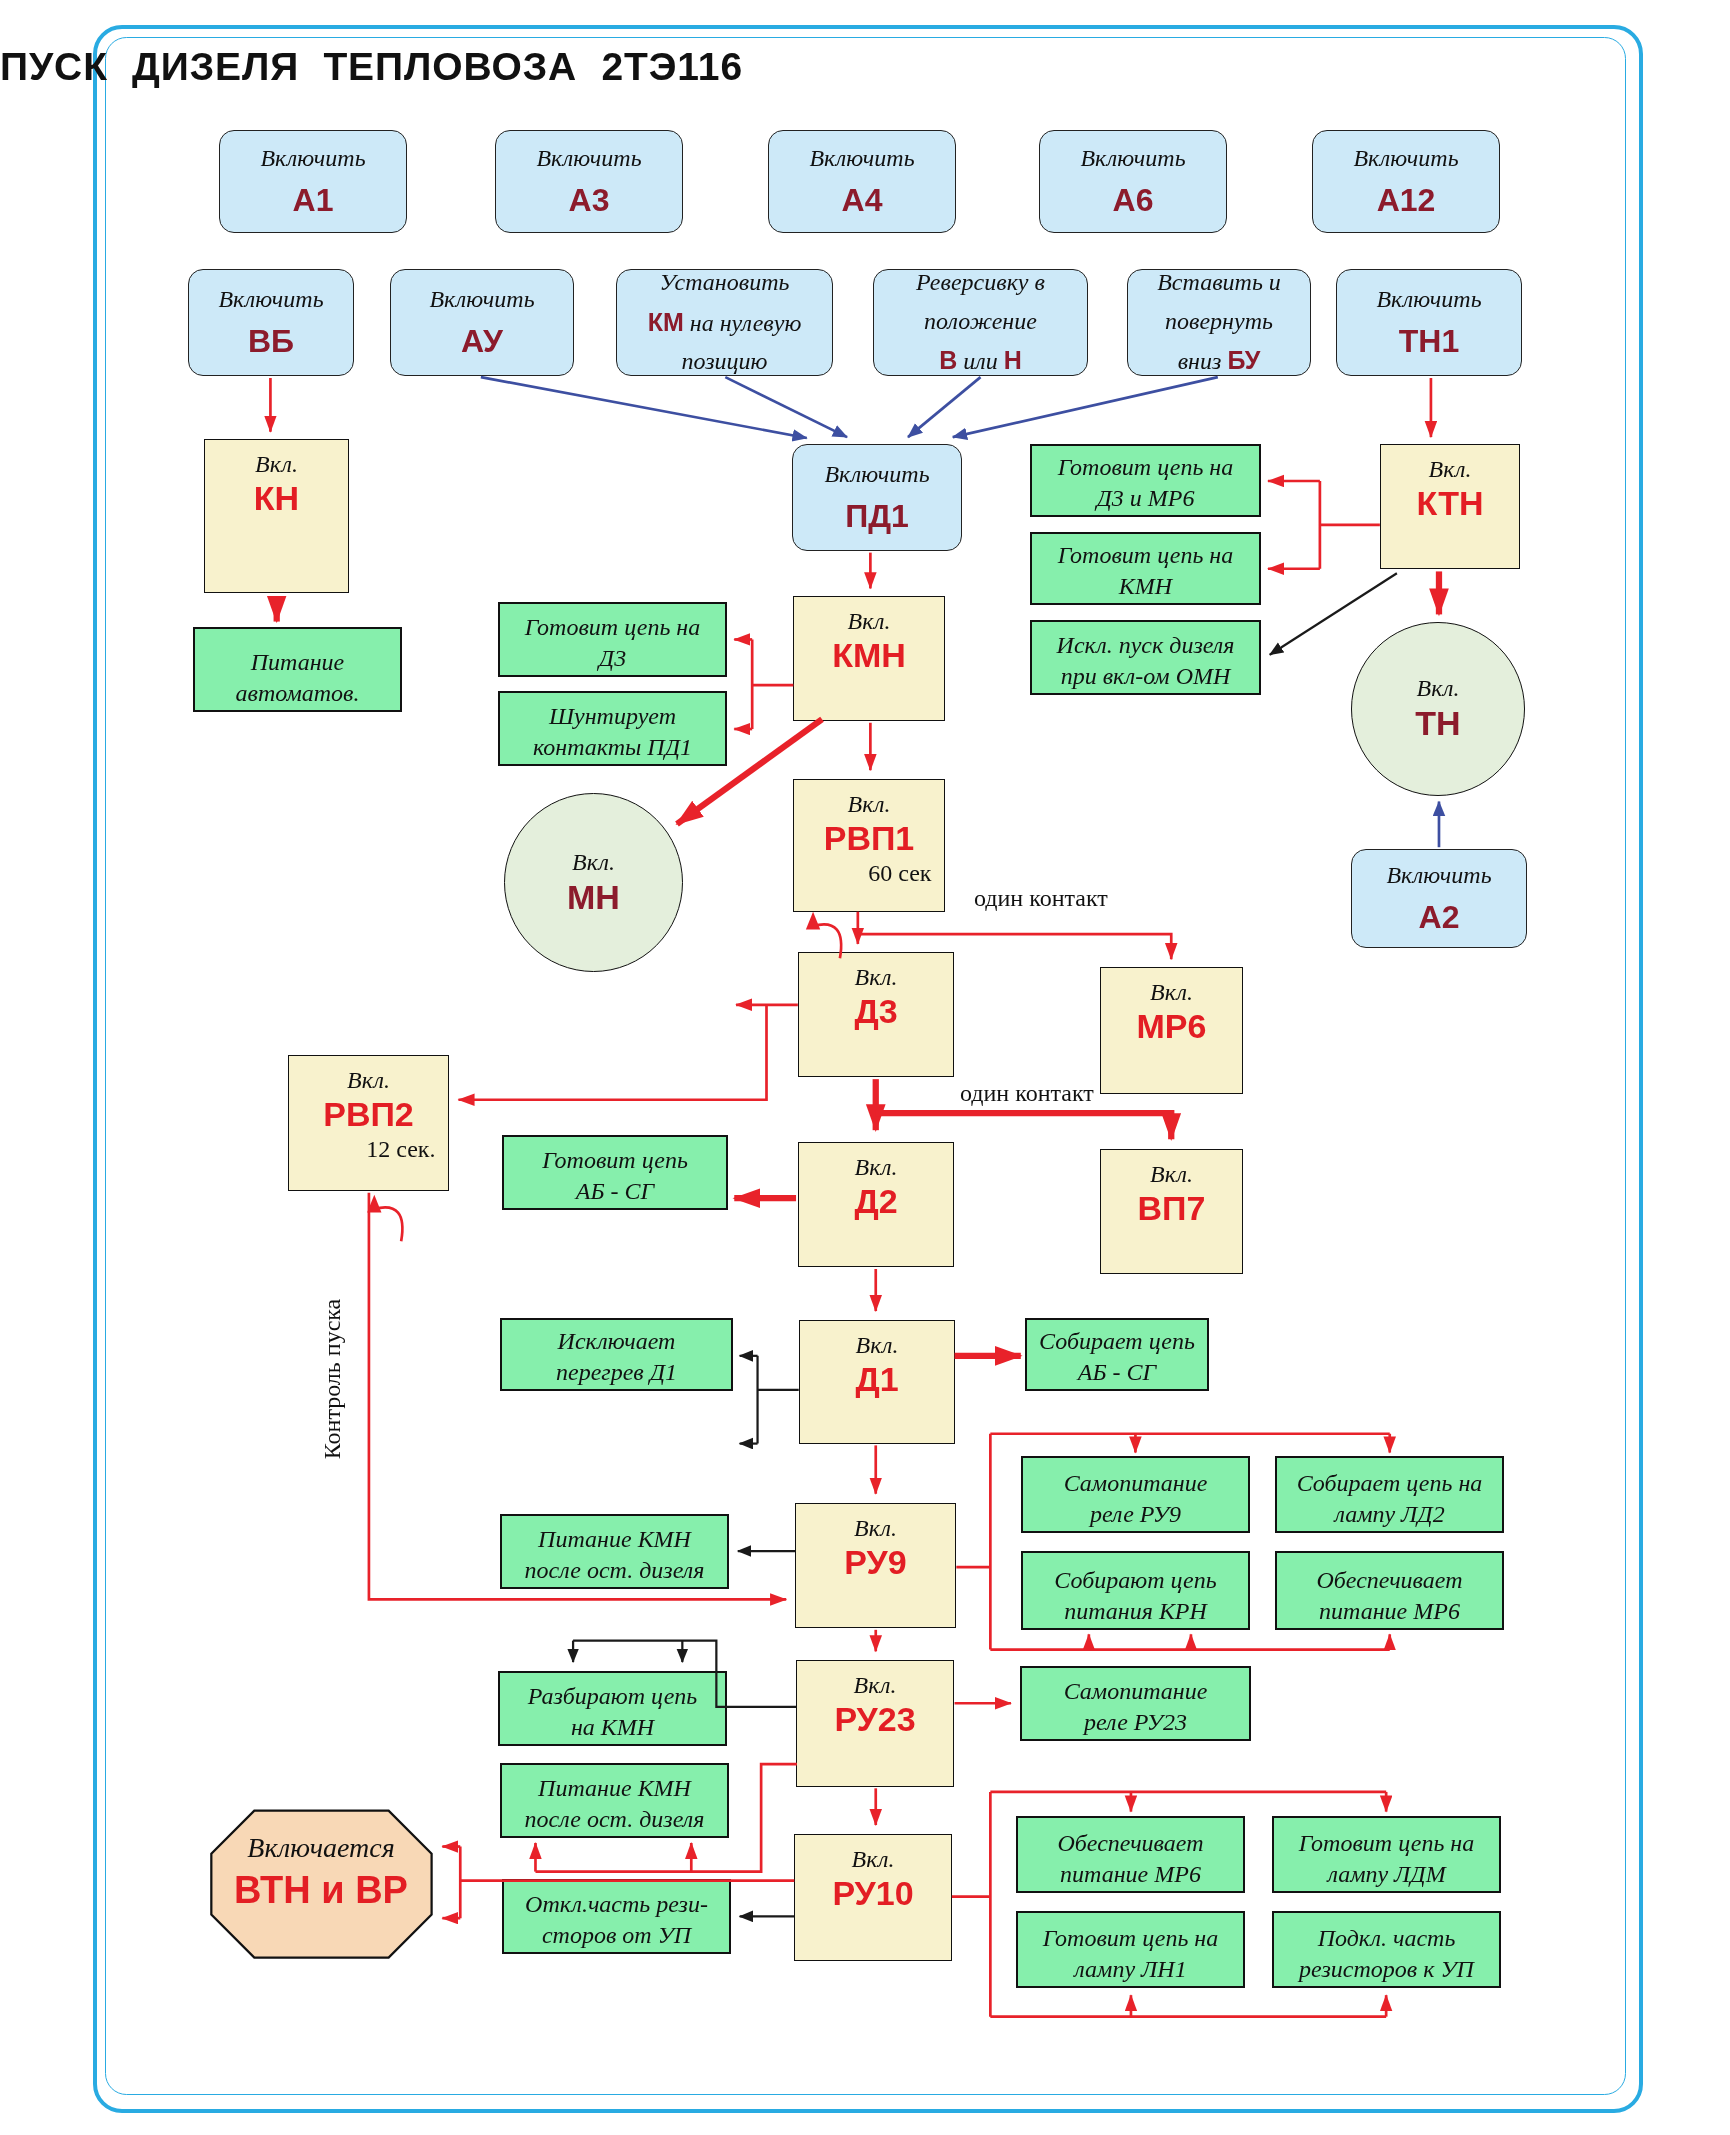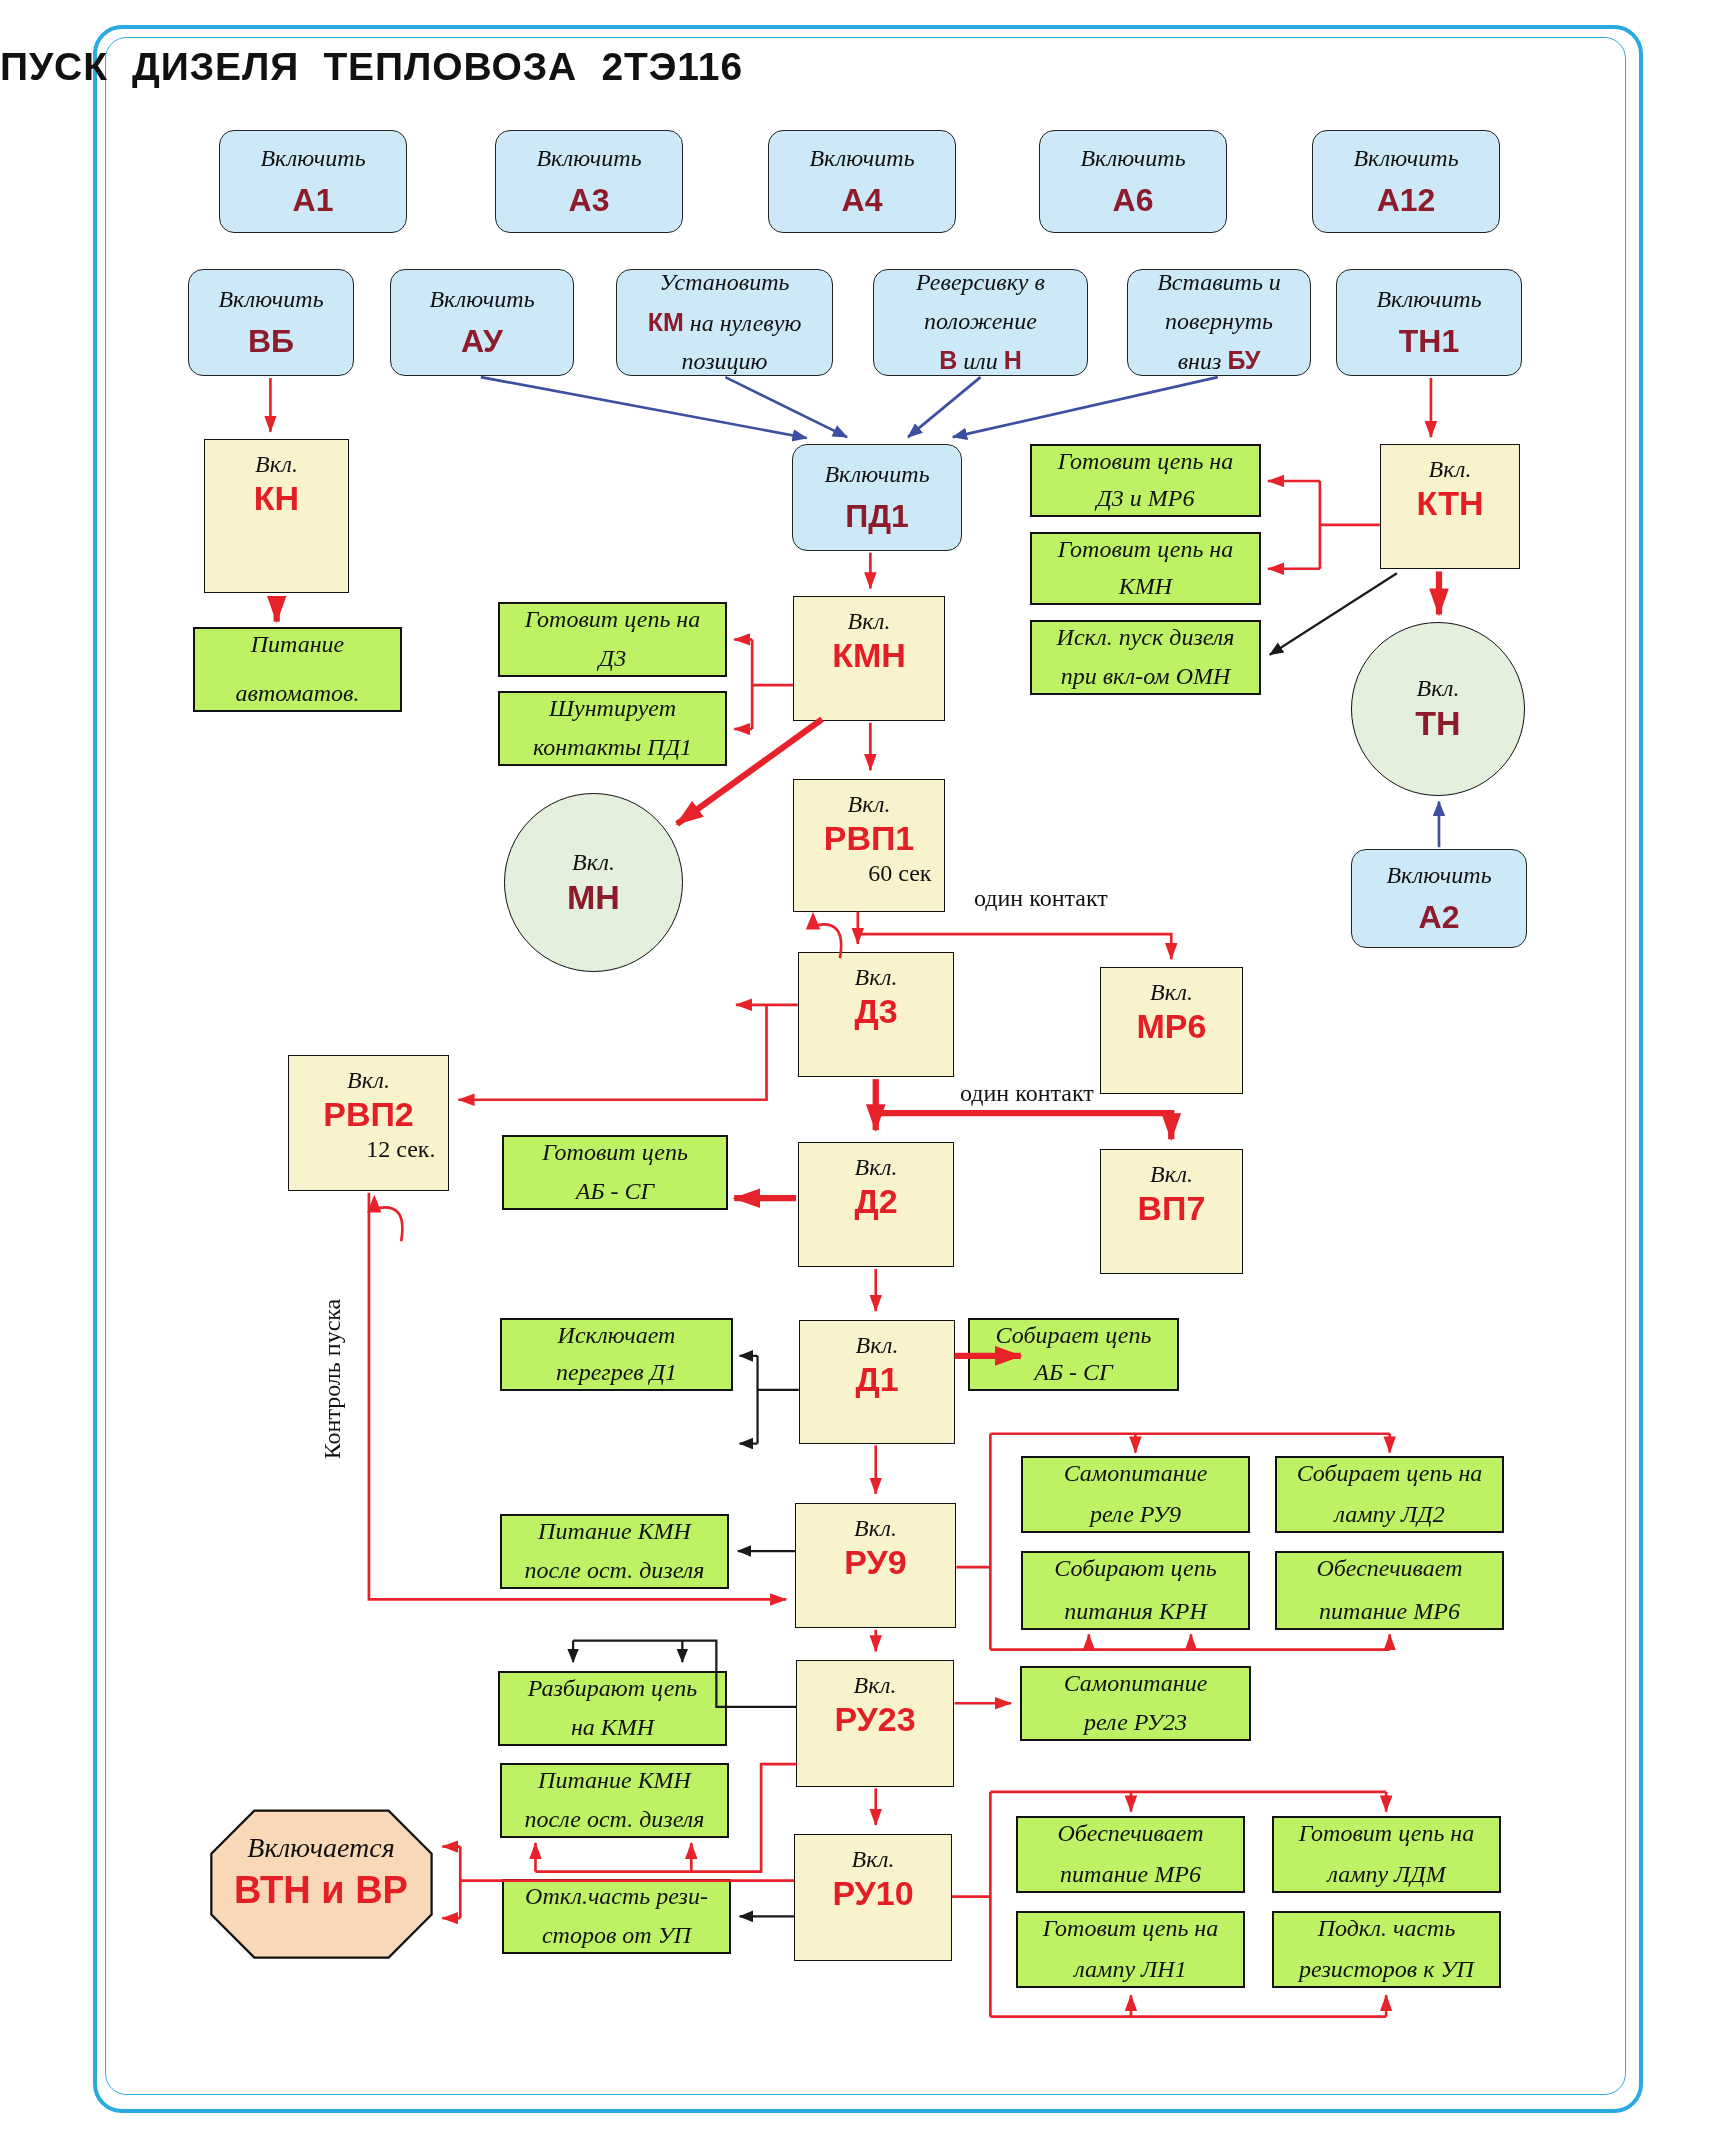--- a/index.html
+++ b/index.html
@@ -10,21 +10,21 @@
         border:4.5px solid var(--accent);border-radius:29px}
   .frame-inner{position:absolute;left:105px;top:37px;width:1519px;height:2056px;
         border:1.8px solid var(--accent);border-radius:21.5px}
   .title{position:absolute;left:0;top:45px;width:100%;text-align:left;
         font-family:"Liberation Sans",sans-serif;font-weight:700;font-size:39px;color:#111;
         letter-spacing:0.9px;word-spacing:12.5px}
   .node{position:absolute;box-sizing:border-box;display:flex;flex-direction:column;
         align-items:center;z-index:1}
   .bbox{background:var(--blue);border:1.8px solid #222;border-radius:15px;justify-content:center;gap:11px}
   .ybox{background:var(--yellow);border:1.8px solid #111;padding-top:10.7px;gap:1.8px}
-  .wbox{background:#bef264;border:2.7px solid #111;justify-content:space-between}
+  .wbox{background:#86efac;border:2.7px solid #111;justify-content:flex-end}
   .gcirc{background:var(--green);border:1.8px solid #111;border-radius:50%;justify-content:center;gap:2.7px}
   .pre{font-style:italic;font-size:24px;color:#111;line-height:1.15}
   .il{font-style:italic;font-size:24px;color:#111;line-height:1.32;text-align:center;padding:0 5.4px}
   .codeR,.codeM{font-family:"Liberation Sans",sans-serif;font-weight:700;line-height:1.1}
   .codeR{font-size:34px;color:var(--red)}
   .codeM{font-size:32px;color:var(--maroon)}
   .inlM{font-family:"Liberation Sans",sans-serif;font-weight:700;color:var(--maroon);font-style:normal}
   .time{font-size:24px;color:#111;align-self:flex-end;padding-right:12.5px;line-height:1.2}
   .lbl{position:absolute;font-size:24px;color:#111;z-index:2;white-space:nowrap}
   .vlbl{position:absolute;left:202px;top:1361px;width:269px;height:36px;text-align:center;
@@ -190,21 +190,21 @@
   </div>
 
   <div class="node wbox" style="left:500px;top:1318px;width:233px;height:73px">
     <span class="il">Исключает</span>
     <span class="il">перегрев Д1</span>
   </div>
   <div class="node ybox" style="left:799px;top:1320px;width:156px;height:124px">
     <span class="pre">Вкл.</span>
     <span class="codeR">Д1</span>
   </div>
-  <div class="node wbox" style="left:968px;top:1318px;width:211px;height:73px">
+  <div class="node wbox" style="left:1025px;top:1318px;width:184px;height:73px">
     <span class="il">Собирает  цепь</span>
     <span class="il">АБ - СГ</span>
   </div>
 
   <div class="node wbox" style="left:500px;top:1514px;width:229px;height:75px">
     <span class="il">Питание КМН</span>
     <span class="il">после ост. дизеля</span>
   </div>
   <div class="node ybox" style="left:795px;top:1503px;width:161px;height:125px">
     <span class="pre">Вкл.</span>

